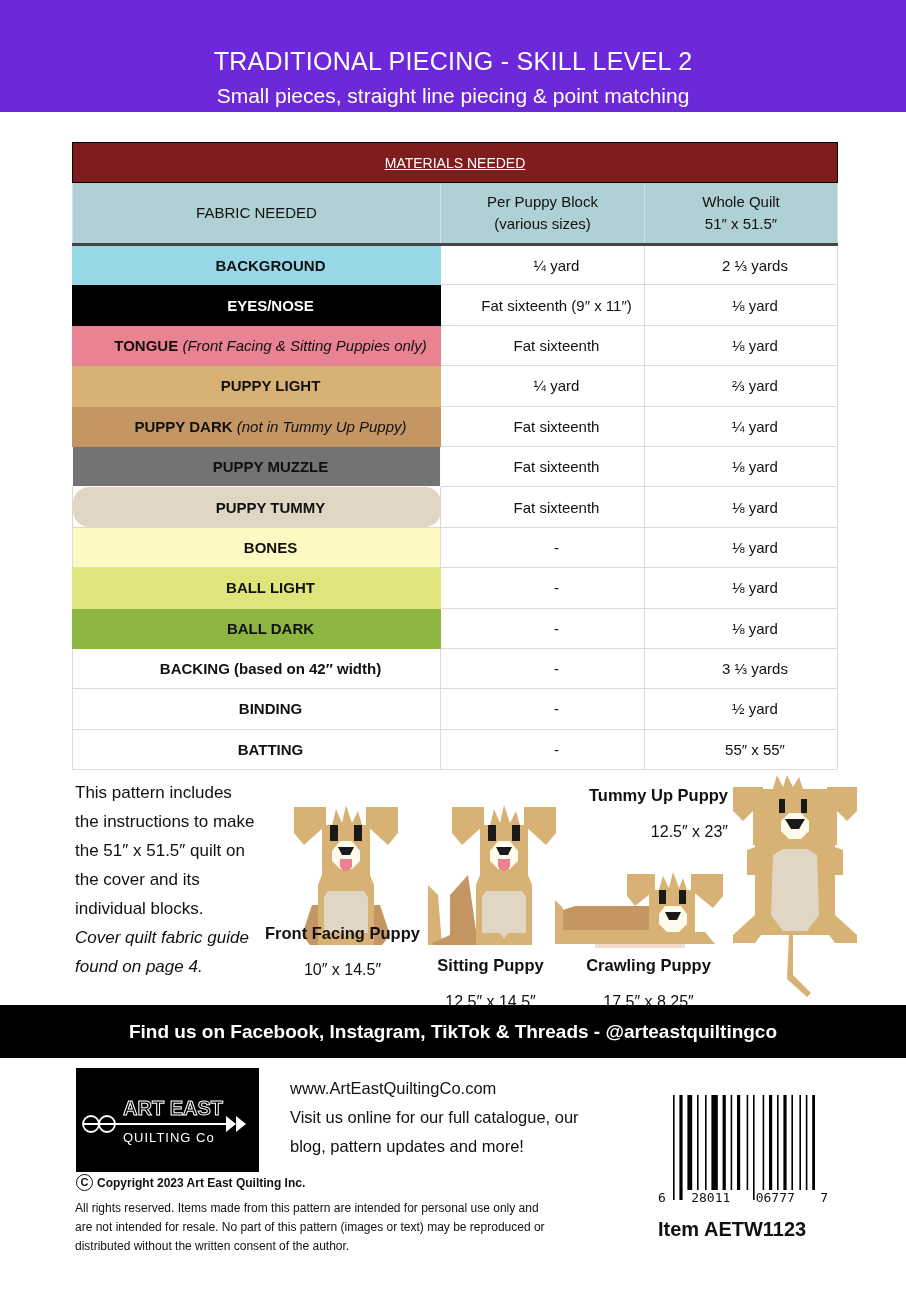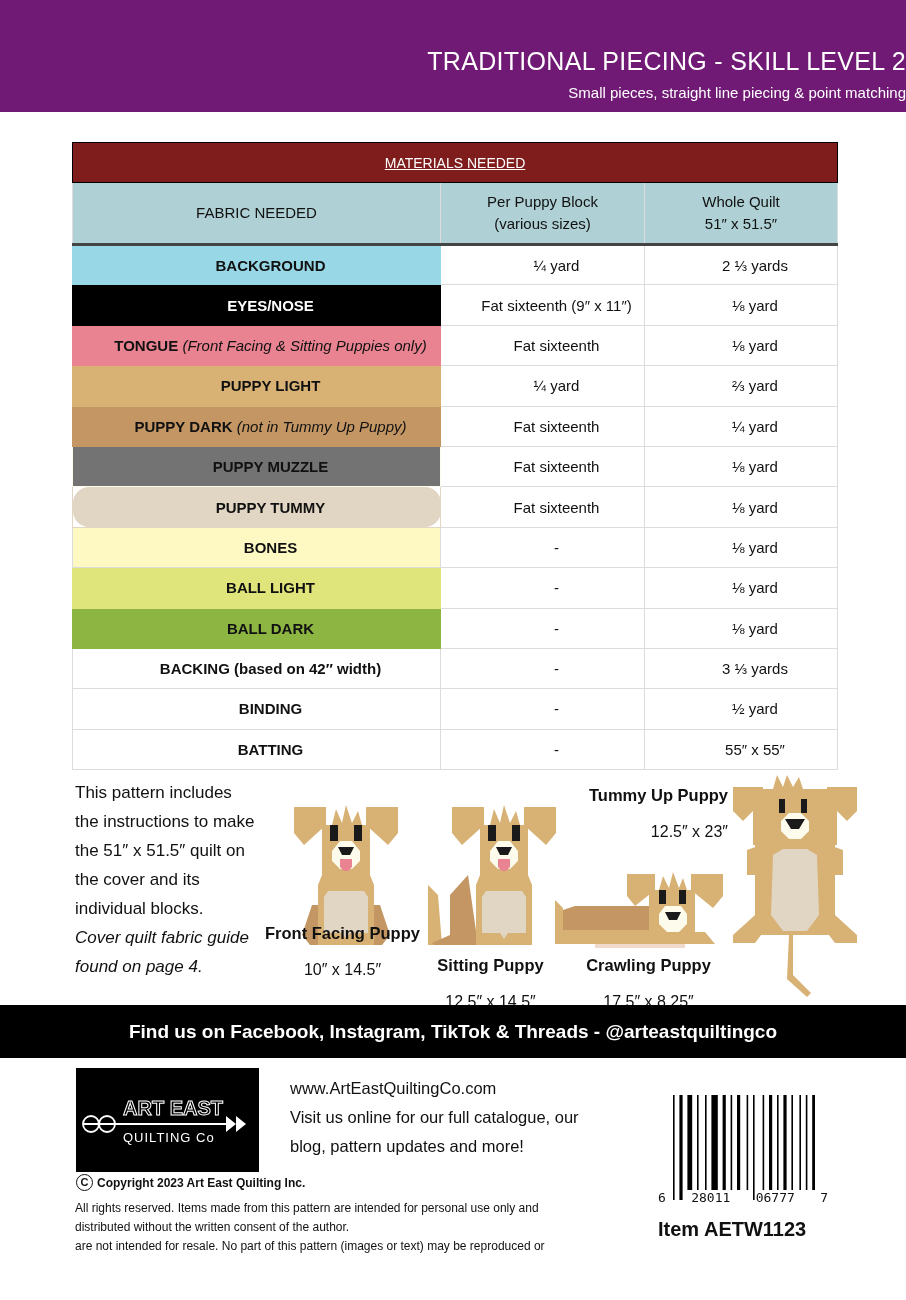--- a/index.html
+++ b/index.html
@@ -1,21 +1,21 @@
 <!DOCTYPE html>
 <html><head>
 <meta charset="utf-8">
 <style>
   * { box-sizing: border-box; margin: 0; padding: 0; }
   html, body { width: 906px; height: 1300px; background: #ffffff; overflow: hidden; }
   body { font-family: "Liberation Sans", "DejaVu Sans", sans-serif; color: #111; position: relative; }
 
-  .top-banner { position: absolute; left: 0; top: 0; width: 906px; height: 112px; background: #701a75; color: #fff; text-align: right; }
+  .top-banner { position: absolute; left: 0; top: 0; width: 906px; height: 112px; background: #6d28d9; color: #fff; text-align: center; }
   .top-banner .title { position: absolute; left: 0; right: 0; top: 47px; font-size: 25px; letter-spacing: 0.3px; }
-  .top-banner .subtitle { position: absolute; left: 0; right: 0; top: 84px; font-size: 15px; }
+  .top-banner .subtitle { position: absolute; left: 0; right: 0; top: 84px; font-size: 21px; }
 
   .materials { position: absolute; left: 72px; top: 142px; width: 765px; border-collapse: collapse; table-layout: fixed; }
   .materials td, .materials th { border: 1px solid #dcdcdc; text-align: center; vertical-align: middle; font-size: 15px; font-weight: normal; }
   .materials .mh-row th { background: #7f1d1d; color: #fff; height: 40px; border-color: #000; font-size: 14px; text-decoration: underline; }
   .materials .ch-row th { background: #afd0d4; color: #111; height: 62px; font-size: 15px; line-height: 22px; border-bottom: 3px solid #444; }
   .materials tr.row td { height: 40.4px; padding-left: 28px; }
   .materials td.fabric { font-weight: bold; font-size: 15px; }
   .materials td.fabric .note { font-style: italic; font-weight: normal; }
 
   .intro { position: absolute; left: 75px; top: 778px; width: 200px; font-size: 17px; line-height: 29px; color: #111; }
@@ -246,22 +246,22 @@
   <div>Visit us online for our full catalogue, our</div>
   <div>blog, pattern updates and more!</div>
 </div>
 
 <div class="copyright">
   <span class="cc">C</span>
   <span>Copyright 2023 Art East Quilting Inc.</span>
 </div>
 <div class="legal">
   <div>All rights reserved. Items made from this pattern are intended for personal use only and</div>
+  <div>are not intended for resale. No part of this pattern (images or text) may be reproduced or</div>
   <div>distributed without the written consent of the author.</div>
-  <div>are not intended for resale. No part of this pattern (images or text) may be reproduced or</div>
 </div>
 
 <svg class="barcode" viewBox="0 0 150 110" id="barcode-svg">
     <rect x="8" y="0" width="1.6" height="105" fill="#000"></rect>
     <rect x="14.399999999999999" y="0" width="3.2" height="105" fill="#000"></rect>
     <rect x="22.4" y="0" width="4.800000000000001" height="95" fill="#000"></rect>
     <rect x="31.999999999999996" y="0" width="1.6" height="95" fill="#000"></rect>
     <rect x="40" y="0" width="1.6" height="95" fill="#000"></rect>
     <rect x="46.400000000000006" y="0" width="6.4" height="95" fill="#000"></rect>
     <rect x="57.60000000000001" y="0" width="3.2" height="95" fill="#000"></rect>

